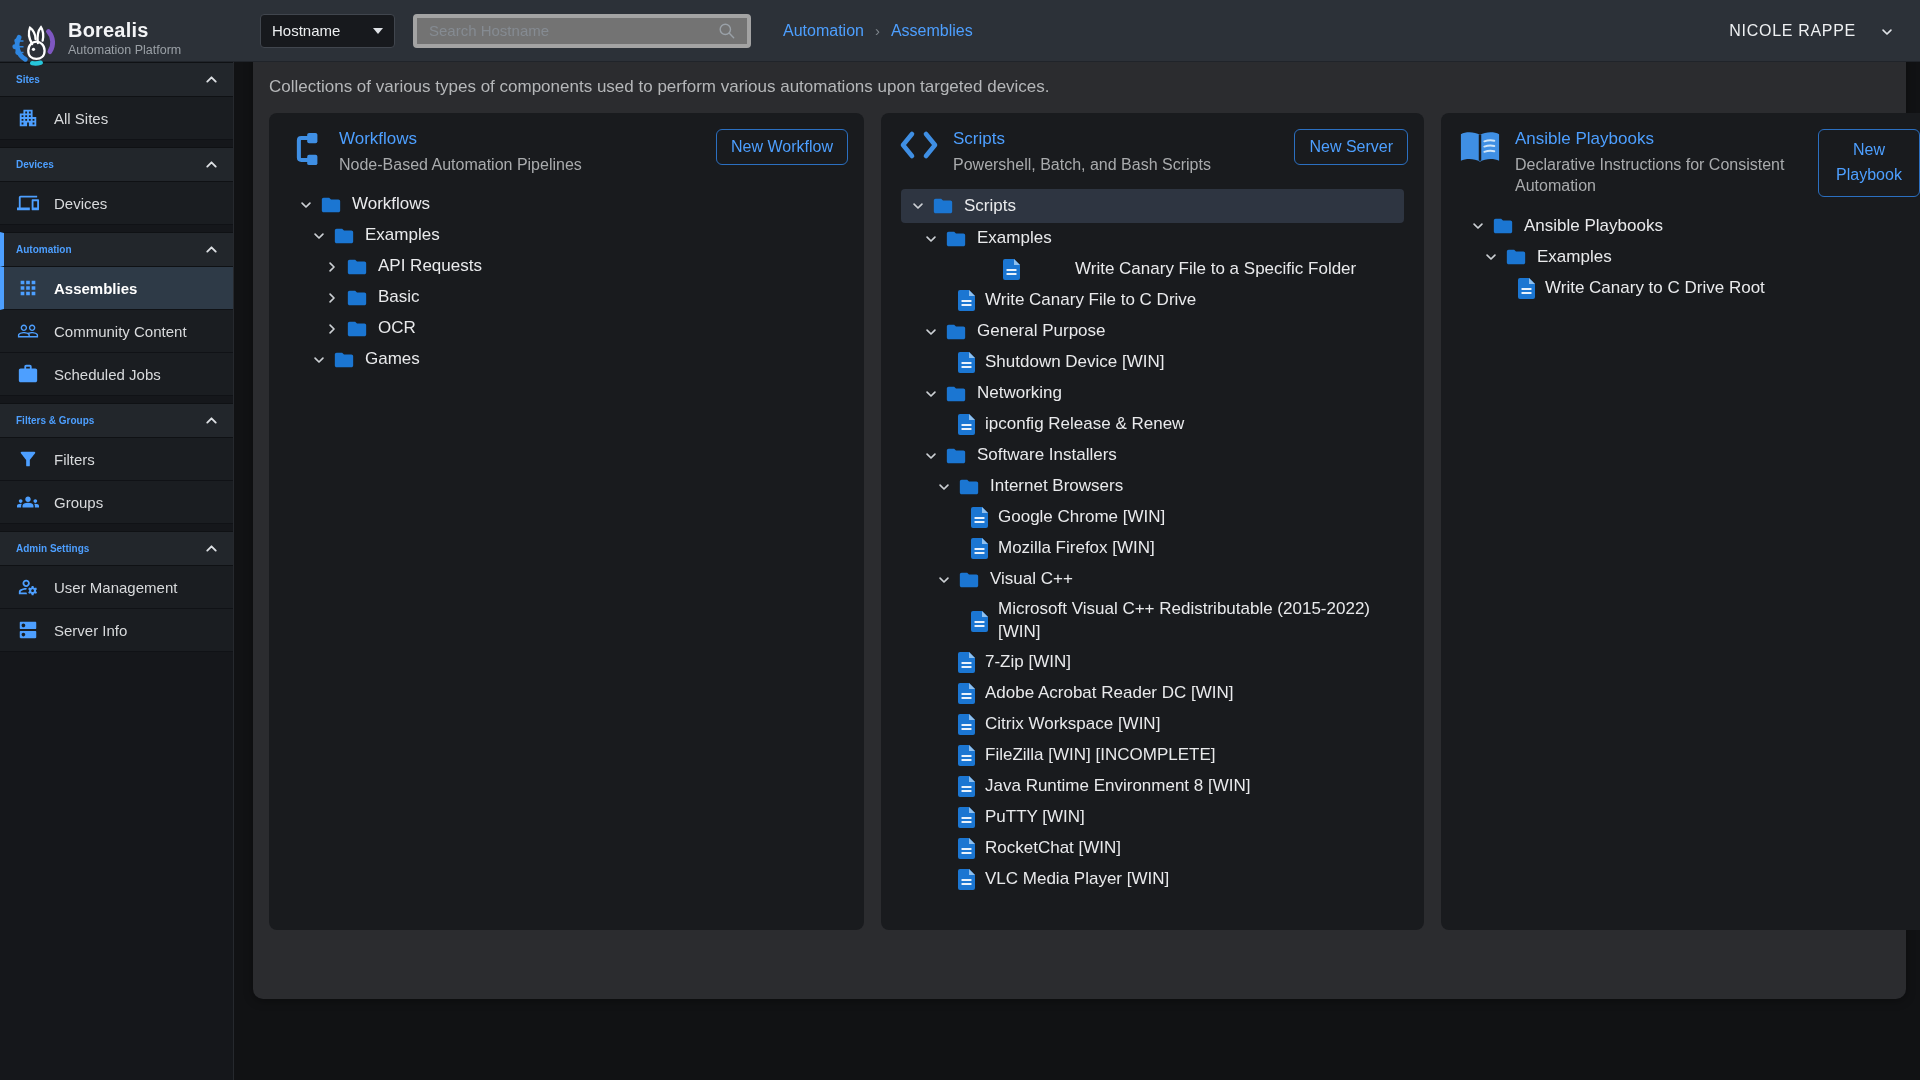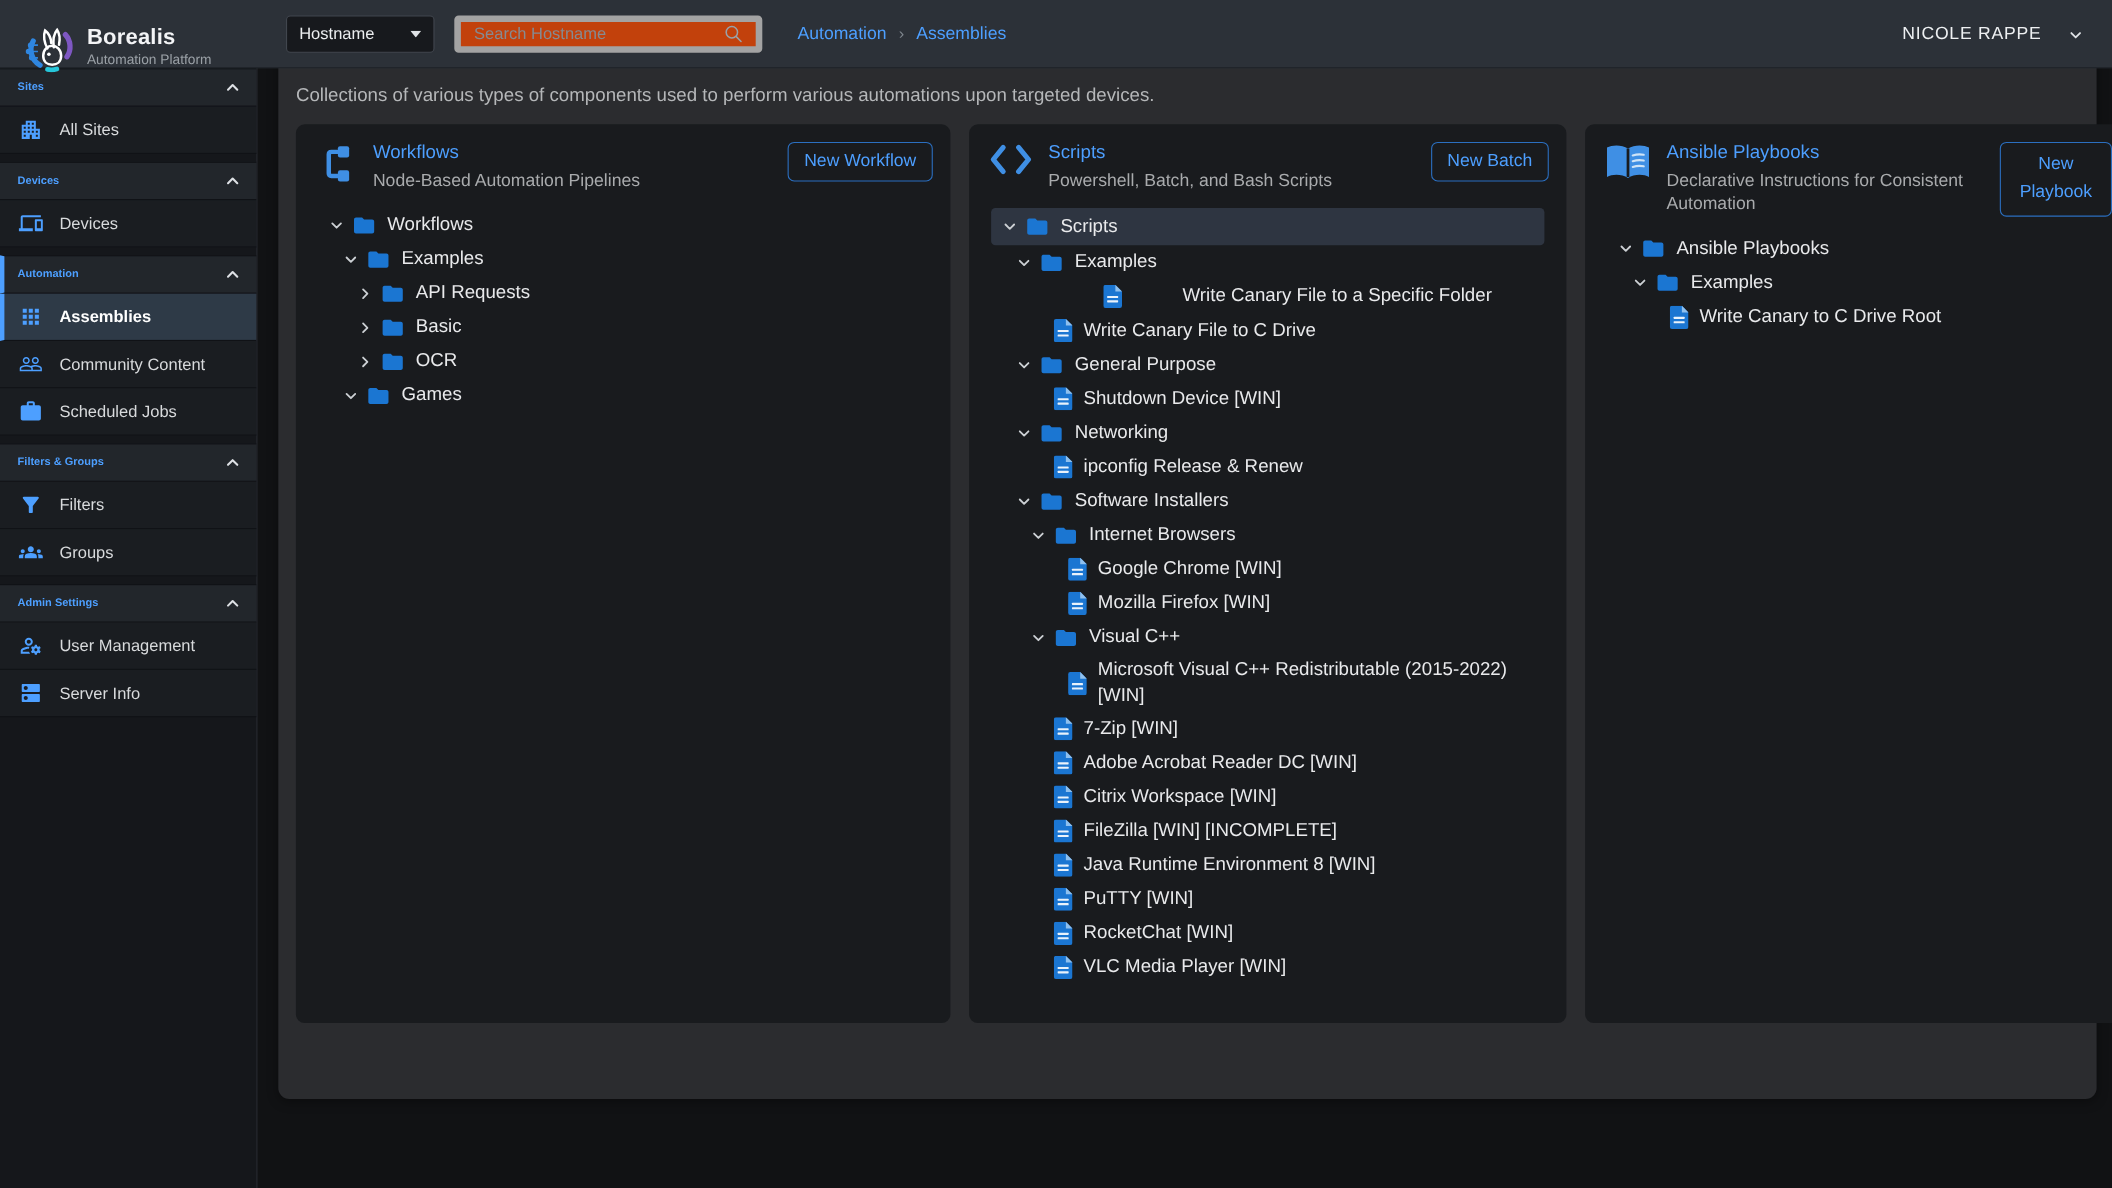--- a/index.html
+++ b/index.html
@@ -2,29 +2,29 @@
 <html><head>
 <meta charset="utf-8">
 <style>
   html,body{margin:0;padding:0;width:1920px;height:1080px;overflow:hidden;
     background:#111214;font-family:"Liberation Sans",sans-serif;color:#e8e9eb;}
   *{box-sizing:border-box;}
 
   
   .header{position:fixed;top:0;left:0;width:1920px;height:62px;background:#2c3138;
     display:flex;align-items:center;z-index:20;border-bottom:1px solid #20242a;}
-  .logo-wrap{width:234px;flex:none;display:flex;align-items:center;gap:10px;padding-left:23px;margin-top:24px;}
+  .logo-wrap{width:234px;flex:none;display:flex;align-items:flex-start;gap:10px;padding-left:12px;margin-top:24px;}
   .logo-mark{display:flex;flex:none;}
   .logo-title{font-size:20px;font-weight:700;color:#f3f4f6;line-height:1.05;letter-spacing:.2px;}
   .logo-sub{font-size:12.5px;color:#9aa0a6;margin-top:2px;}
   .host-select{margin-left:26px;width:135px;height:34px;background:#17191d;border:1px solid #41464e;
     border-radius:4px;display:flex;align-items:center;justify-content:space-between;padding:0 11px;
     font-size:15px;color:#eceef0;cursor:pointer;}
   .host-caret{color:#dfe2e6;display:flex;}
-  .search-box{margin-left:18px;width:280px;height:34px;background:#c2410c;border:6px solid #a3a3a3;
+  .search-box{margin-left:18px;width:338px;height:34px;background:#737373;border:4px solid #a3a3a3;
     border-radius:4px;display:flex;align-items:center;padding:0 10px;}
   .search-input{flex:1;background:transparent;border:none;outline:none;color:#e8eaec;
     font-size:15px;font-family:inherit;}
   .search-input::placeholder{color:#858b92;}
   .search-ic{color:#9aa1a8;display:flex;}
   .crumbs{margin-left:32px;font-size:16px;display:flex;align-items:center;}
   .crumb{color:#4d9fff;cursor:pointer;}
   .crumb-sep{color:#7f868d;margin:0 11px;font-size:15px;}
   .user{margin-left:auto;margin-right:26px;display:flex;align-items:center;gap:24px;
     font-size:16px;font-weight:500;letter-spacing:.7px;color:#eef0f2;cursor:pointer;}
@@ -366,21 +366,21 @@
             <span class="card-icon">
               <svg width="40" height="30" viewBox="0 0 40 30">
                 <path d="M13 4 4 15l9 11" fill="none" stroke="currentColor" stroke-width="4.6" stroke-linecap="round" stroke-linejoin="round"></path>
                 <path d="M27 4l9 11-9 11" fill="none" stroke="currentColor" stroke-width="4.6" stroke-linecap="round" stroke-linejoin="round"></path>
               </svg>
             </span>
             <div class="card-titles">
               <div class="card-title">Scripts</div>
               <div class="card-sub">Powershell, Batch, and Bash Scripts</div>
             </div>
-            <button class="outline-btn">New Batch</button>
+            <button class="outline-btn">New Server</button>
           </div>
           <div class="tree">
             <div class="trow selected" style="padding-left: 10px;">
               <span class="tchev">
                 <svg width="14" height="14" viewBox="0 0 16 16">
                   <path d="M3.5 5.8 8 10.3l4.5-4.5" fill="none" stroke="currentColor" stroke-width="1.9" stroke-linecap="round" stroke-linejoin="round"></path>
                 </svg>
               </span>
               <span class="ticon">
                 <svg width="22" height="22" viewBox="0 0 24 24" fill="currentColor">

